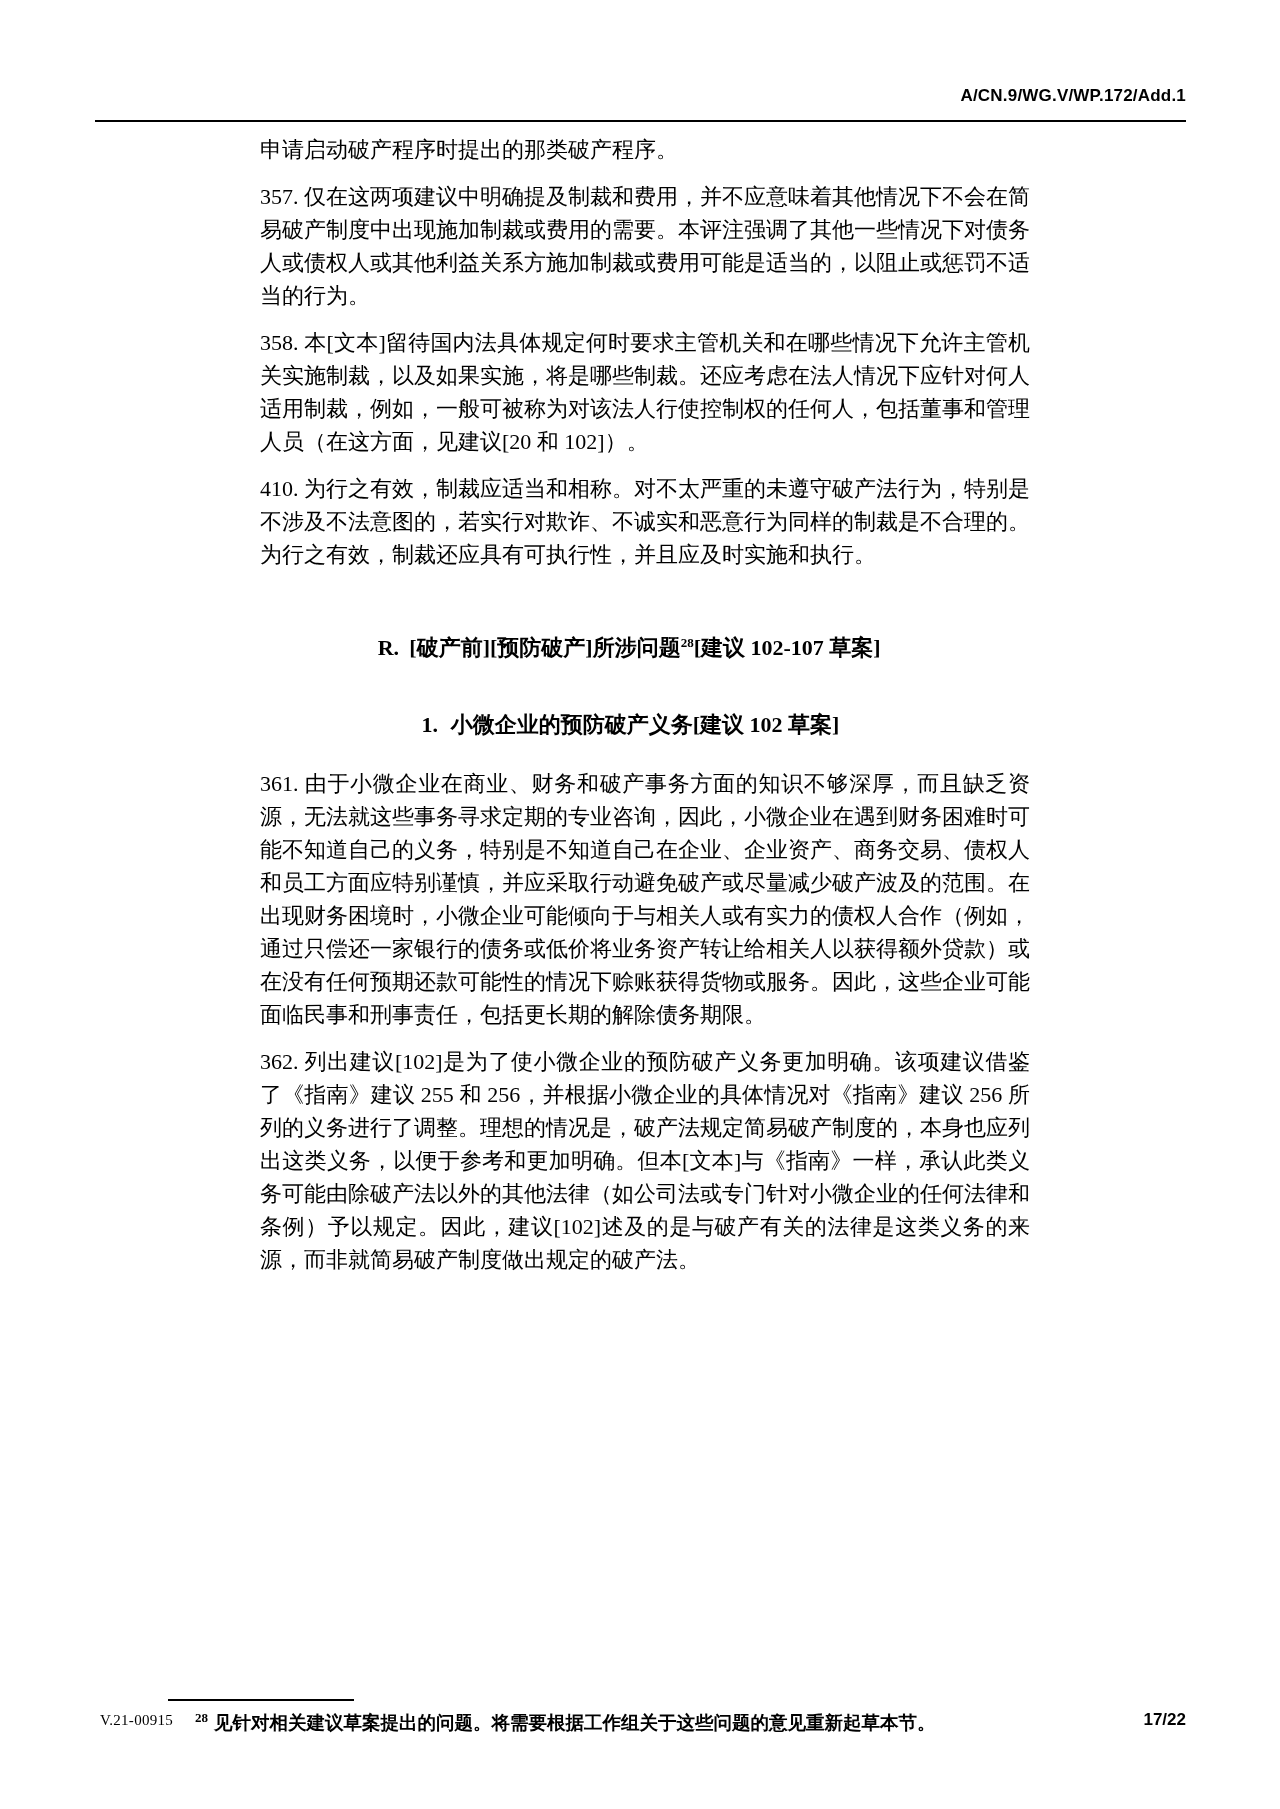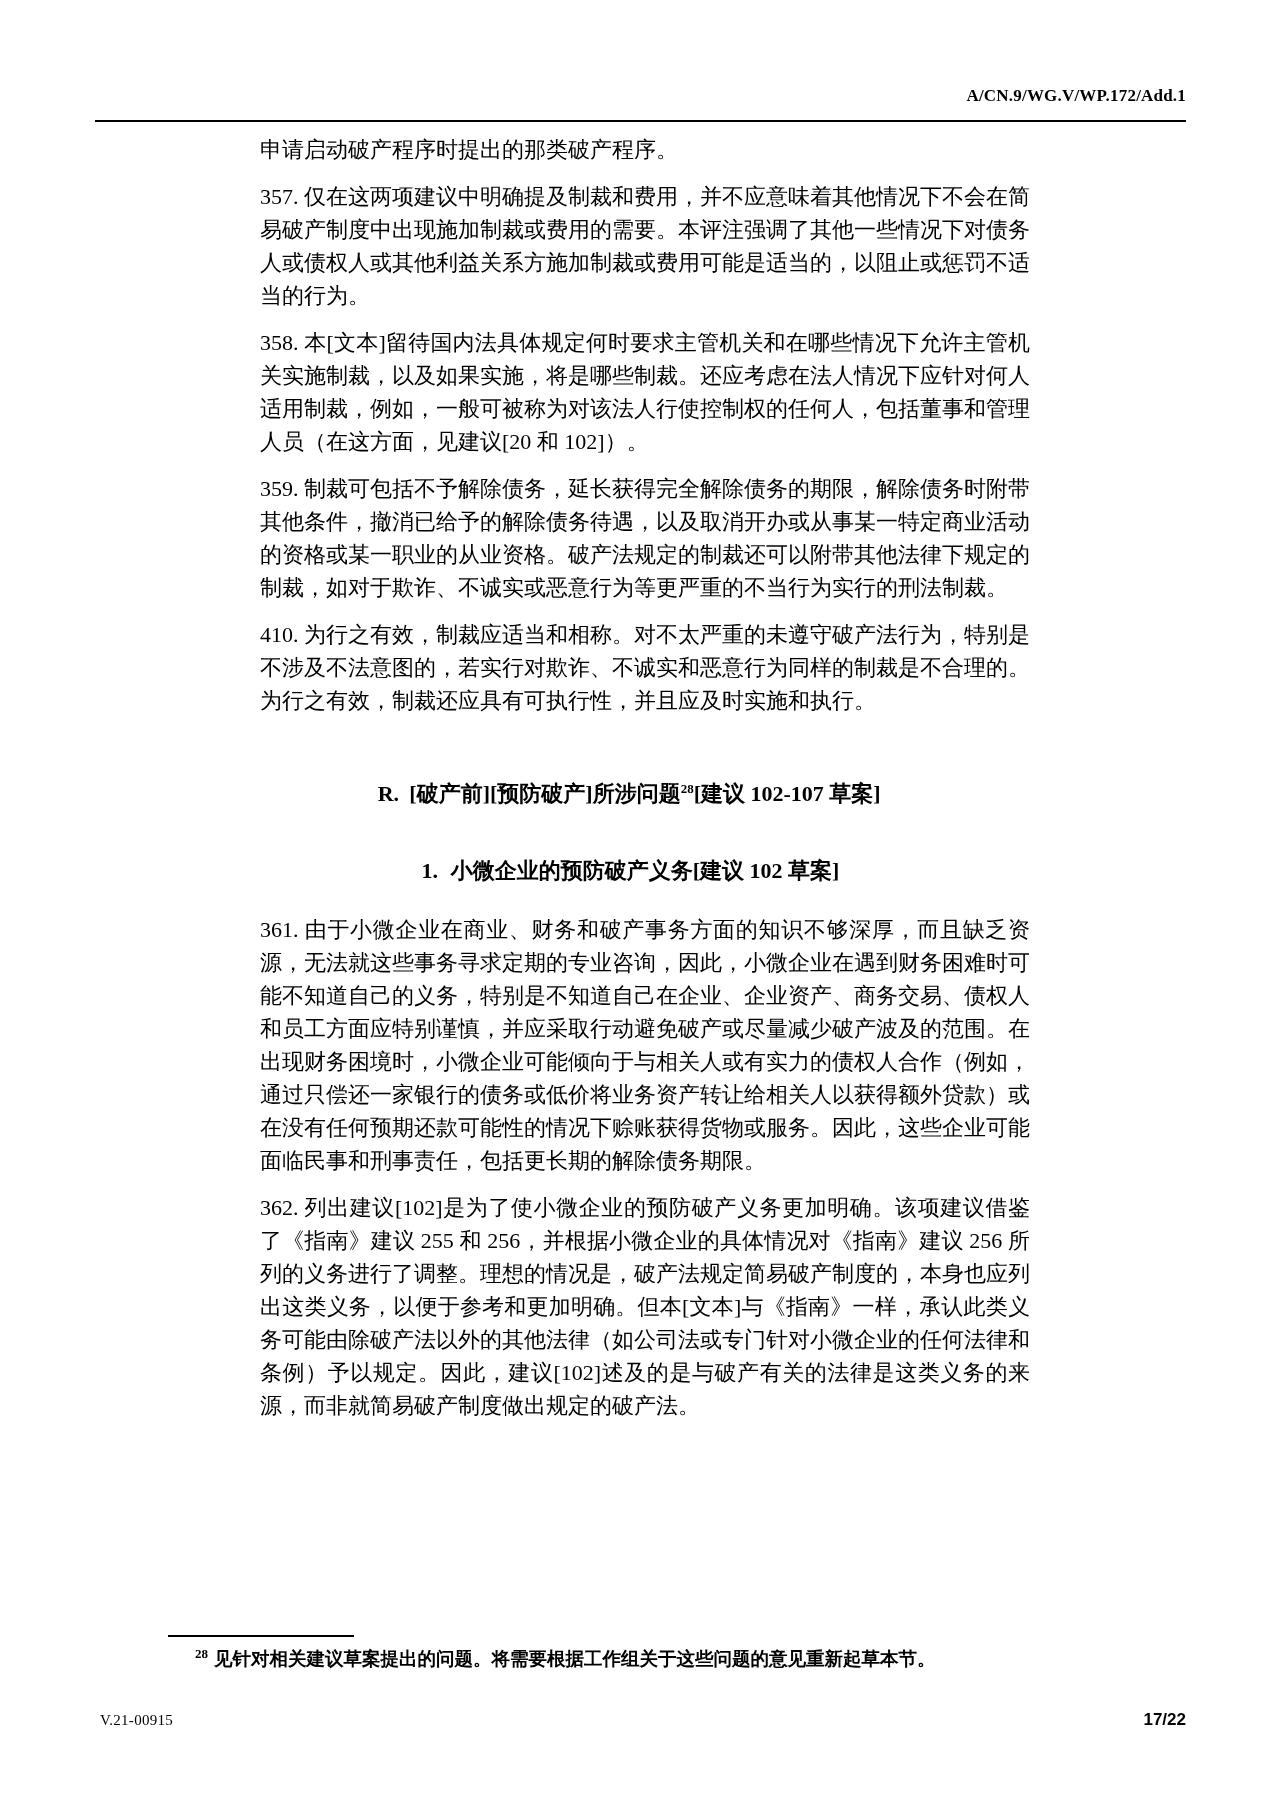--- a/index.html
+++ b/index.html
@@ -12,21 +12,21 @@
     font-family: "Liberation Serif", serif;
     overflow: hidden;
     margin: 0 auto;
   }
 
   
   .doc-symbol {
     position: absolute;
     top: 86px;
     right: 94px;
-    font-family: Liberation Serif, serif;
+    font-family: Liberation Sans, sans-serif;
     font-weight: bold;
     font-size: 17px;
     letter-spacing: 0.2px;
   }
   .header-rule {
     position: absolute;
     top: 120px;
     left: 95px;
     right: 94px;
     border-top: 2px solid #000000;
@@ -64,21 +64,21 @@
   h2.section sup, .footnote sup {
     font-size: 13px;
     line-height: 0;
     vertical-align: super;
   }
 
   
   .footnote-area {
     position: absolute;
     left: 168px;
-    top: 1635px;
+    top: 1699px;
     width: 960px;
   }
   .fn-rule {
     width: 186px;
     border-top: 2.5px solid #000000;
     margin-bottom: 9px;
   }
   .footnote {
     margin: 0;
     padding-left: 27px;
@@ -120,21 +120,20 @@
   <div class="header-rule"></div>
 
   <main class="content">
 
     <p class="para continuation">申请启动破产程序时提出的那类破产程序。</p>
 
     <p class="para"><span class="pnum">357.</span> <span>仅在这两项建议中明确提及制裁和费用，并不应意味着其他情况下不会在简易破产制度中出现施加制裁或费用的需要。本评注强调了其他一些情况下对债务人或债权人或其他利益关系方施加制裁或费用可能是适当的，以阻止或惩罚不适当的行为。</span></p>
 
     <p class="para"><span class="pnum">358.</span> <span>本[文本]留待国内法具体规定何时要求主管机关和在哪些情况下允许主管机关实施制裁，以及如果实施，将是哪些制裁。还应考虑在法人情况下应针对何人适用制裁，例如，一般可被称为对该法人行使控制权的任何人，包括董事和管理人员（在这方面，见建议[20 和 102]）。</span></p>
 
-    <p class="para"><span class="pnum">359.</span> <span>制裁可包括不予解除债务，延长获得完全解除债务的期限，解除债务时附带其他条件，撤消已给予的解除债务待遇，以及取消开办或从事某一特定商业活动的资格或某一职业的从业资格。破产法规定的制裁还可以附带其他法律下规定的制裁，如对于欺诈、不诚实或恶意行为等更严重的不当行为实行的刑法制裁。</span></p>
 
     <p class="para"><span class="pnum">410.</span> <span>为行之有效，制裁应适当和相称。对不太严重的未遵守破产法行为，特别是不涉及不法意图的，若实行对欺诈、不诚实和恶意行为同样的制裁是不合理的。为行之有效，制裁还应具有可执行性，并且应及时实施和执行。</span></p>
 
     <h2 class="section"><span class="h-label">R.</span><span class="h-text"><span>[破产前][预防破产]所涉问题</span><sup>28</sup><span>[建议 102-107 草案]</span></span></h2>
 
     <h3 class="subsection"><span class="h-label">1.</span><span class="h-text">小微企业的预防破产义务[建议 102 草案]</span></h3>
 
     <p class="para"><span class="pnum">361.</span> <span>由于小微企业在商业、财务和破产事务方面的知识不够深厚，而且缺乏资源，无法就这些事务寻求定期的专业咨询，因此，小微企业在遇到财务困难时可能不知道自己的义务，特别是不知道自己在企业、企业资产、商务交易、债权人和员工方面应特别谨慎，并应采取行动避免破产或尽量减少破产波及的范围。在出现财务困境时，小微企业可能倾向于与相关人或有实力的债权人合作（例如，通过只偿还一家银行的债务或低价将业务资产转让给相关人以获得额外贷款）或在没有任何预期还款可能性的情况下赊账获得货物或服务。因此，这些企业可能面临民事和刑事责任，包括更长期的解除债务期限。</span></p>
 
     <p class="para"><span class="pnum">362.</span> <span>列出建议[102]是为了使小微企业的预防破产义务更加明确。该项建议借鉴了《指南》建议 255 和 256，并根据小微企业的具体情况对《指南》建议 256 所列的义务进行了调整。理想的情况是，破产法规定简易破产制度的，本身也应列出这类义务，以便于参考和更加明确。但本[文本]与《指南》一样，承认此类义务可能由除破产法以外的其他法律（如公司法或专门针对小微企业的任何法律和条例）予以规定。因此，建议[102]述及的是与破产有关的法律是这类义务的来源，而非就简易破产制度做出规定的破产法。</span></p>

